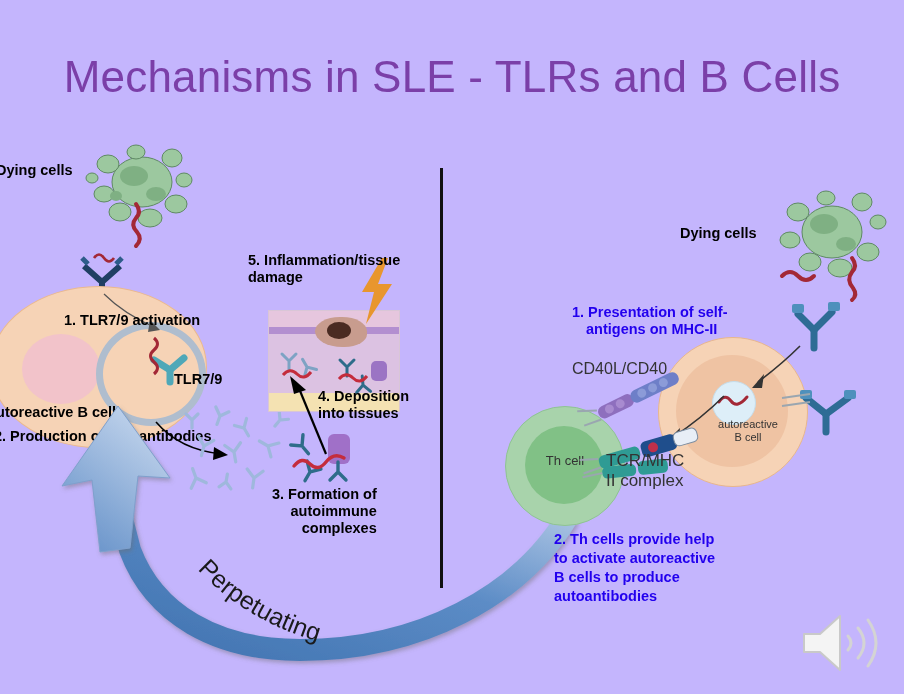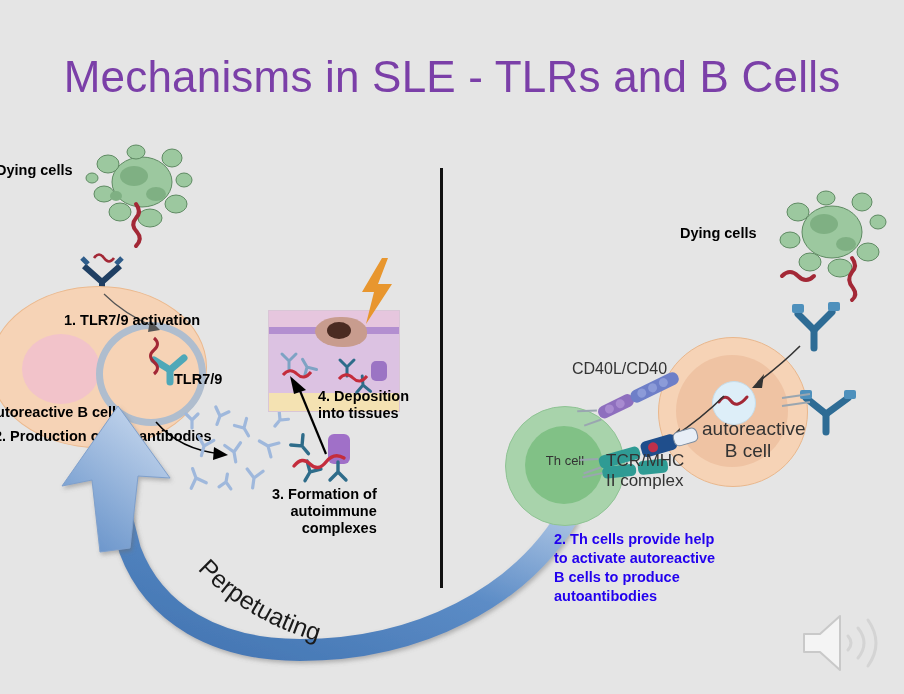--- a/index.html
+++ b/index.html
@@ -1,29 +1,29 @@
 <!DOCTYPE html>
 <html><head>
 <meta charset="utf-8">
 <style>
   html,body{margin:0;padding:0;background:#ffffff;}
   body{width:904px;height:694px;position:relative;overflow:hidden;
        font-family:"Liberation Sans",sans-serif;}
-  .slide{position:absolute;left:0;top:0;width:904px;height:694px;background:#e5e5e5;}
+  .slide{position:absolute;left:0;top:0;width:904px;height:694px;background:#c4b5fd;}
 
   .title{position:absolute;left:0;top:52px;width:904px;text-align:center;
          color:#7B3FA8;font-size:44px;font-weight:400;letter-spacing:.2px;
          font-family:"Liberation Sans",sans-serif;white-space:nowrap;}
 
   .divider{position:absolute;left:440px;top:168px;width:3px;height:420px;background:#111;}
 
   .lbl{position:absolute;font-weight:bold;color:#000;font-size:14.5px;line-height:1.18;
        font-family:"Liberation Sans",sans-serif;}
   .lbl.blue{color:#2200EE;}
-  .lbl.plain{font-weight:normal;color:#333;font-size:19px;}
+  .lbl.plain{font-weight:normal;color:#333;font-size:11px;}
 
   
   .ellipse{position:absolute;border-radius:50%;}
 
   
   .lbcell{left:-10px;top:286px;width:215px;height:160px;
           background:#F6D3B6;border:1.5px solid #EBB98E;border-radius:50%;
           box-shadow:inset 0 0 0 0 #fff;}
   .lbcell-nuc{left:22px;top:334px;width:78px;height:70px;background:#F2C3CA;border-radius:50%;}
   .endosome{left:96px;top:322px;width:96px;height:90px;border:7px solid #AFBDCE;
@@ -215,20 +215,24 @@
           </g>
       </g>
       <path d="M4 20 q7 -8 14 -1 q7 7 14 -2" stroke="#C42C3C" stroke-width="3" fill="none"></path>
     </svg>
   </div>
 
   <svg class="bolt" viewBox="0 0 40 66">
     <path d="M26 0 L6 34 L18 34 L10 66 L36 26 L22 26 L32 0 Z" fill="#E8962E"></path>
   </svg>
 
+  <div class="lbl" style="left:248px;top:252px;">
+    <div>5. Inflammation/tissue</div>
+    <div>damage</div>
+  </div>
 
   <svg class="ab" style="left:286px;top:376px;" width="52" height="82">
     <path d="M40 78 L12 10" stroke="#000" stroke-width="2.2" fill="none"></path>
     <path d="M4 0 L20 14 L8 18 Z" fill="#000"></path>
   </svg>
 
   <div class="lbl" style="left:318px;top:388px;">
     <div>4. Deposition</div>
     <div>into tissues</div>
   </div>
@@ -277,20 +281,24 @@
     </g>
     <g fill="#7FB083">
       <ellipse cx="48" cy="36" rx="14" ry="10"></ellipse>
       <ellipse cx="70" cy="56" rx="10" ry="7"></ellipse>
     </g>
     <path d="M76 70 q6 8 0 14 q-6 8 1 16 q5 7 -1 12" stroke="#A32836" stroke-width="4" fill="none" stroke-linecap="round"></path>
     <path d="M6 88 q8 -8 16 0 q8 8 16 0" stroke="#A32836" stroke-width="4" fill="none" stroke-linecap="round"></path>
   </svg>
   <div class="lbl" style="left:680px;top:225px;">Dying cells</div>
 
+  <div class="lbl blue" style="left:572px;top:304px;">
+    <div>1. Presentation of self-</div>
+    <div style="padding-left:14px;">antigens on MHC-II</div>
+  </div>
 
   <div class="ellipse rbcell"></div>
   <div class="ellipse rbcell-in"></div>
   <div class="ellipse rbcell-nuc"></div>
   <svg class="ab" style="left:716px;top:390px;" width="36" height="20">
     <path d="M3 12 q6 -9 12 -1 q6 8 16 -4" stroke="#A32836" stroke-width="3" fill="none" stroke-linecap="round"></path>
   </svg>
 
   <svg class="ab" style="left:790px;top:300px;" width="52" height="56">
     <path d="M8 14 L24 30 L42 12" stroke="#2E6C95" stroke-width="7" fill="none" stroke-linecap="round"></path>

